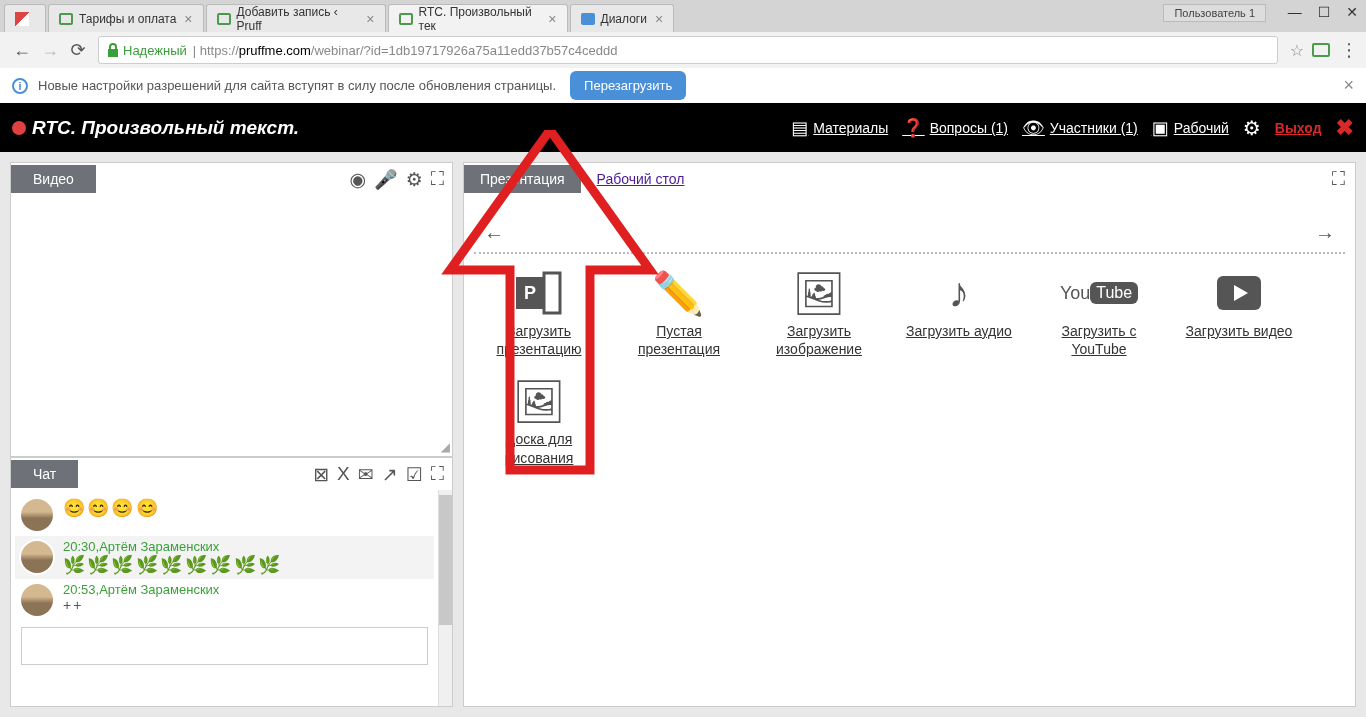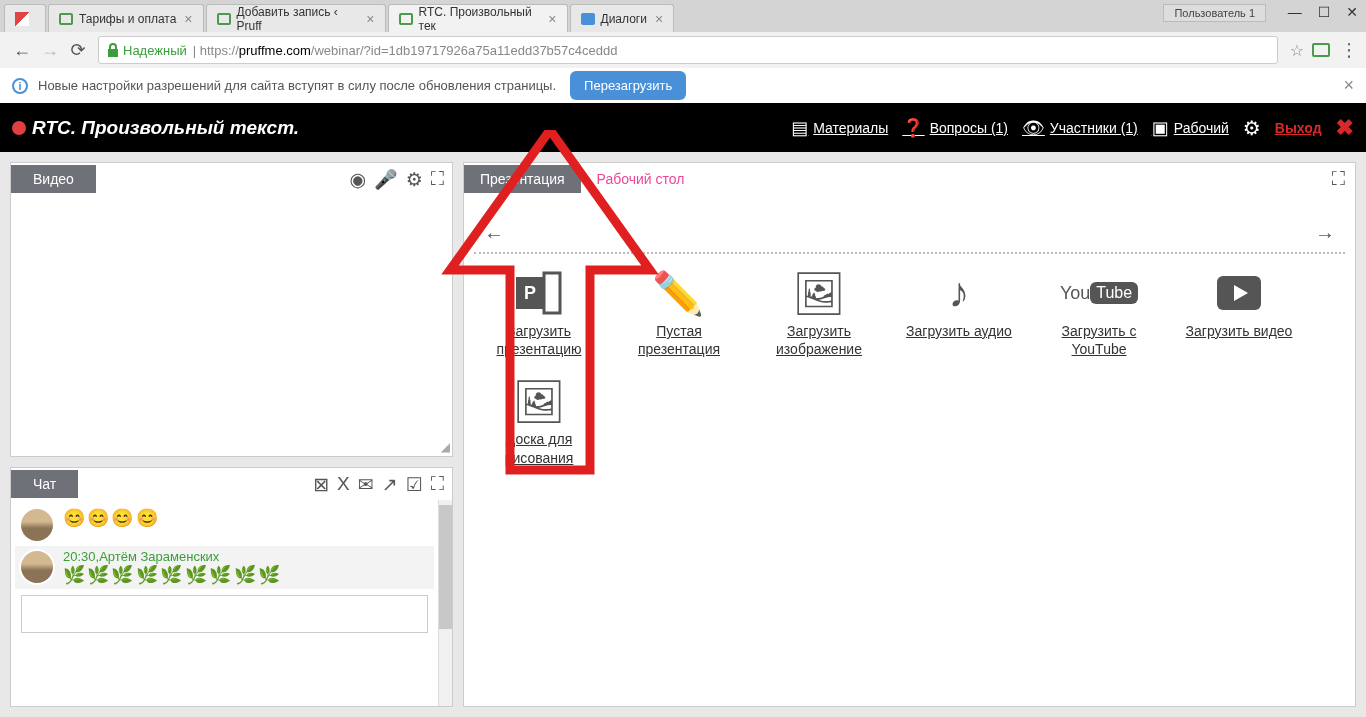--- a/index.html
+++ b/index.html
@@ -34,21 +34,21 @@
 .app-header{height:48px;background:#000;display:flex;align-items:center;padding:0 12px;color:#fff}
 .rec-dot{width:14px;height:14px;background:#e04040;border-radius:50%;margin-right:6px}
 .room-title{font-size:19px;font-weight:bold;font-style:italic}
 .header-right{margin-left:auto;display:flex;align-items:center;gap:14px;font-size:14px}
 .hdr-item{display:flex;align-items:center;gap:5px;cursor:pointer;text-decoration:underline}
 .hdr-icon{font-size:18px}
 .exit-link{color:#d92828;font-weight:bold;text-decoration:underline}
 .close-x{color:#d92828;font-size:22px;font-weight:bold;cursor:pointer}
 .gear{font-size:20px;cursor:pointer}
 .app-body{display:flex;height:calc(100% - 152px);background:#e8e8e8}
-.left-col{width:463px;display:flex;flex-direction:column;padding:10px;gap:10px}
+.left-col{width:463px;display:flex;flex-direction:column;padding:10px;}
 .video-panel{background:#fff;border:1px solid #ccc;height:295px;display:flex;flex-direction:column}
 .panel-header{height:32px;display:flex;align-items:center;background:#fff}
 .panel-tab{background:#6e7278;color:#fff;padding:6px 22px;font-size:14px}
 .panel-tools{margin-left:auto;display:flex;gap:8px;padding-right:8px;color:#555;font-size:19px}
 .panel-tools span{cursor:pointer}
 .video-body{flex:1;background:#fff;position:relative}
 .resize-handle{position:absolute;bottom:2px;right:2px;color:#aaa;font-size:12px}
 .chat-panel{background:#fff;border:1px solid #ccc;flex:1;display:flex;flex-direction:column;min-height:0}
 .chat-messages{flex:1;overflow-y:auto;padding:4px}
 .chat-msg{display:flex;padding:3px 4px;font-size:14px}
@@ -59,21 +59,21 @@
 .msg-meta{color:#3aa03a;font-size:13px}
 .msg-content{font-size:18px;color:#e0b030;letter-spacing:2px}
 .msg-content.leaves{color:#5aa028}
 .msg-content.plus{color:#555;font-size:14px}
 .scrollbar{width:14px;background:#f0f0f0;border-left:1px solid #ddd}
 .scroll-thumb{background:#c8c8c8;height:60%;margin-top:40%}
 .input-field{height:38px;margin:6px;border:1px solid #ccc;background:#fff}
 .right-col{flex:1;background:#fff;margin:10px 10px 10px 0;border:1px solid #ccc;display:flex;flex-direction:column}
 .pres-header{height:32px;display:flex;align-items:center}
 .pres-tab{background:#6e7278;color:#fff;padding:6px 16px;font-size:14px}
-.pres-tab-inactive{color:#ec4899;padding:6px 16px;font-size:14px;cursor:pointer}
+.pres-tab-inactive{color:#4c1d95;padding:6px 16px;font-size:14px;text-decoration:underline;cursor:pointer}
 .expand{margin-left:auto;margin-right:10px;color:#555;font-size:19px;cursor:pointer}
 .nav-row{display:flex;align-items:center;padding:8px 10px;border-bottom:2px dotted #bbb;margin:18px 10px 0}
 .nav-arrow{font-size:20px;color:#555;cursor:pointer}
 .nav-arrow.right{margin-left:auto}
 .items-grid{display:flex;flex-wrap:wrap;padding:10px;gap:10px}
 .pres-item{width:130px;display:flex;flex-direction:column;align-items:center;text-align:center;cursor:pointer;padding:4px}
 .pres-item-icon{font-size:42px;color:#555;height:50px;display:flex;align-items:center;justify-content:center}
 .pres-item-label{font-size:14px;color:#333;text-decoration:underline;margin-top:4px;line-height:1.3}
 .red-arrow{position:absolute;left:440px;top:130px;pointer-events:none}
 .yt-logo{background:#555;color:#fff;padding:2px 6px;border-radius:6px;font-size:16px;display:inline-flex;align-items:center}
@@ -209,20 +209,29 @@
           </div>
           <div class="chat-msg alt">
             <div class="avatar">
                 <div class="avatar-inner"></div>
               </div>
             <div class="msg-body">
               <div class="msg-meta"><span>20:30,</span><span>Артём Зараменских</span></div>
               <div class="msg-content leaves">🌿🌿🌿🌿🌿🌿🌿🌿🌿</div>
             </div>
           </div>
+          <div class="chat-msg">
+            <div class="avatar">
+                <div class="avatar-inner"></div>
+              </div>
+            <div class="msg-body">
+              <div class="msg-meta"><span>20:53,</span><span>Артём Зараменских</span></div>
+              <div class="msg-content plus">++</div>
+            </div>
+          </div>
           <div class="input-field"></div>
         </div>
         <div class="scrollbar">
             <div class="scroll-thumb"></div>
           </div>
       </div>
     </div>
   </div>
 
   <div class="right-col">

